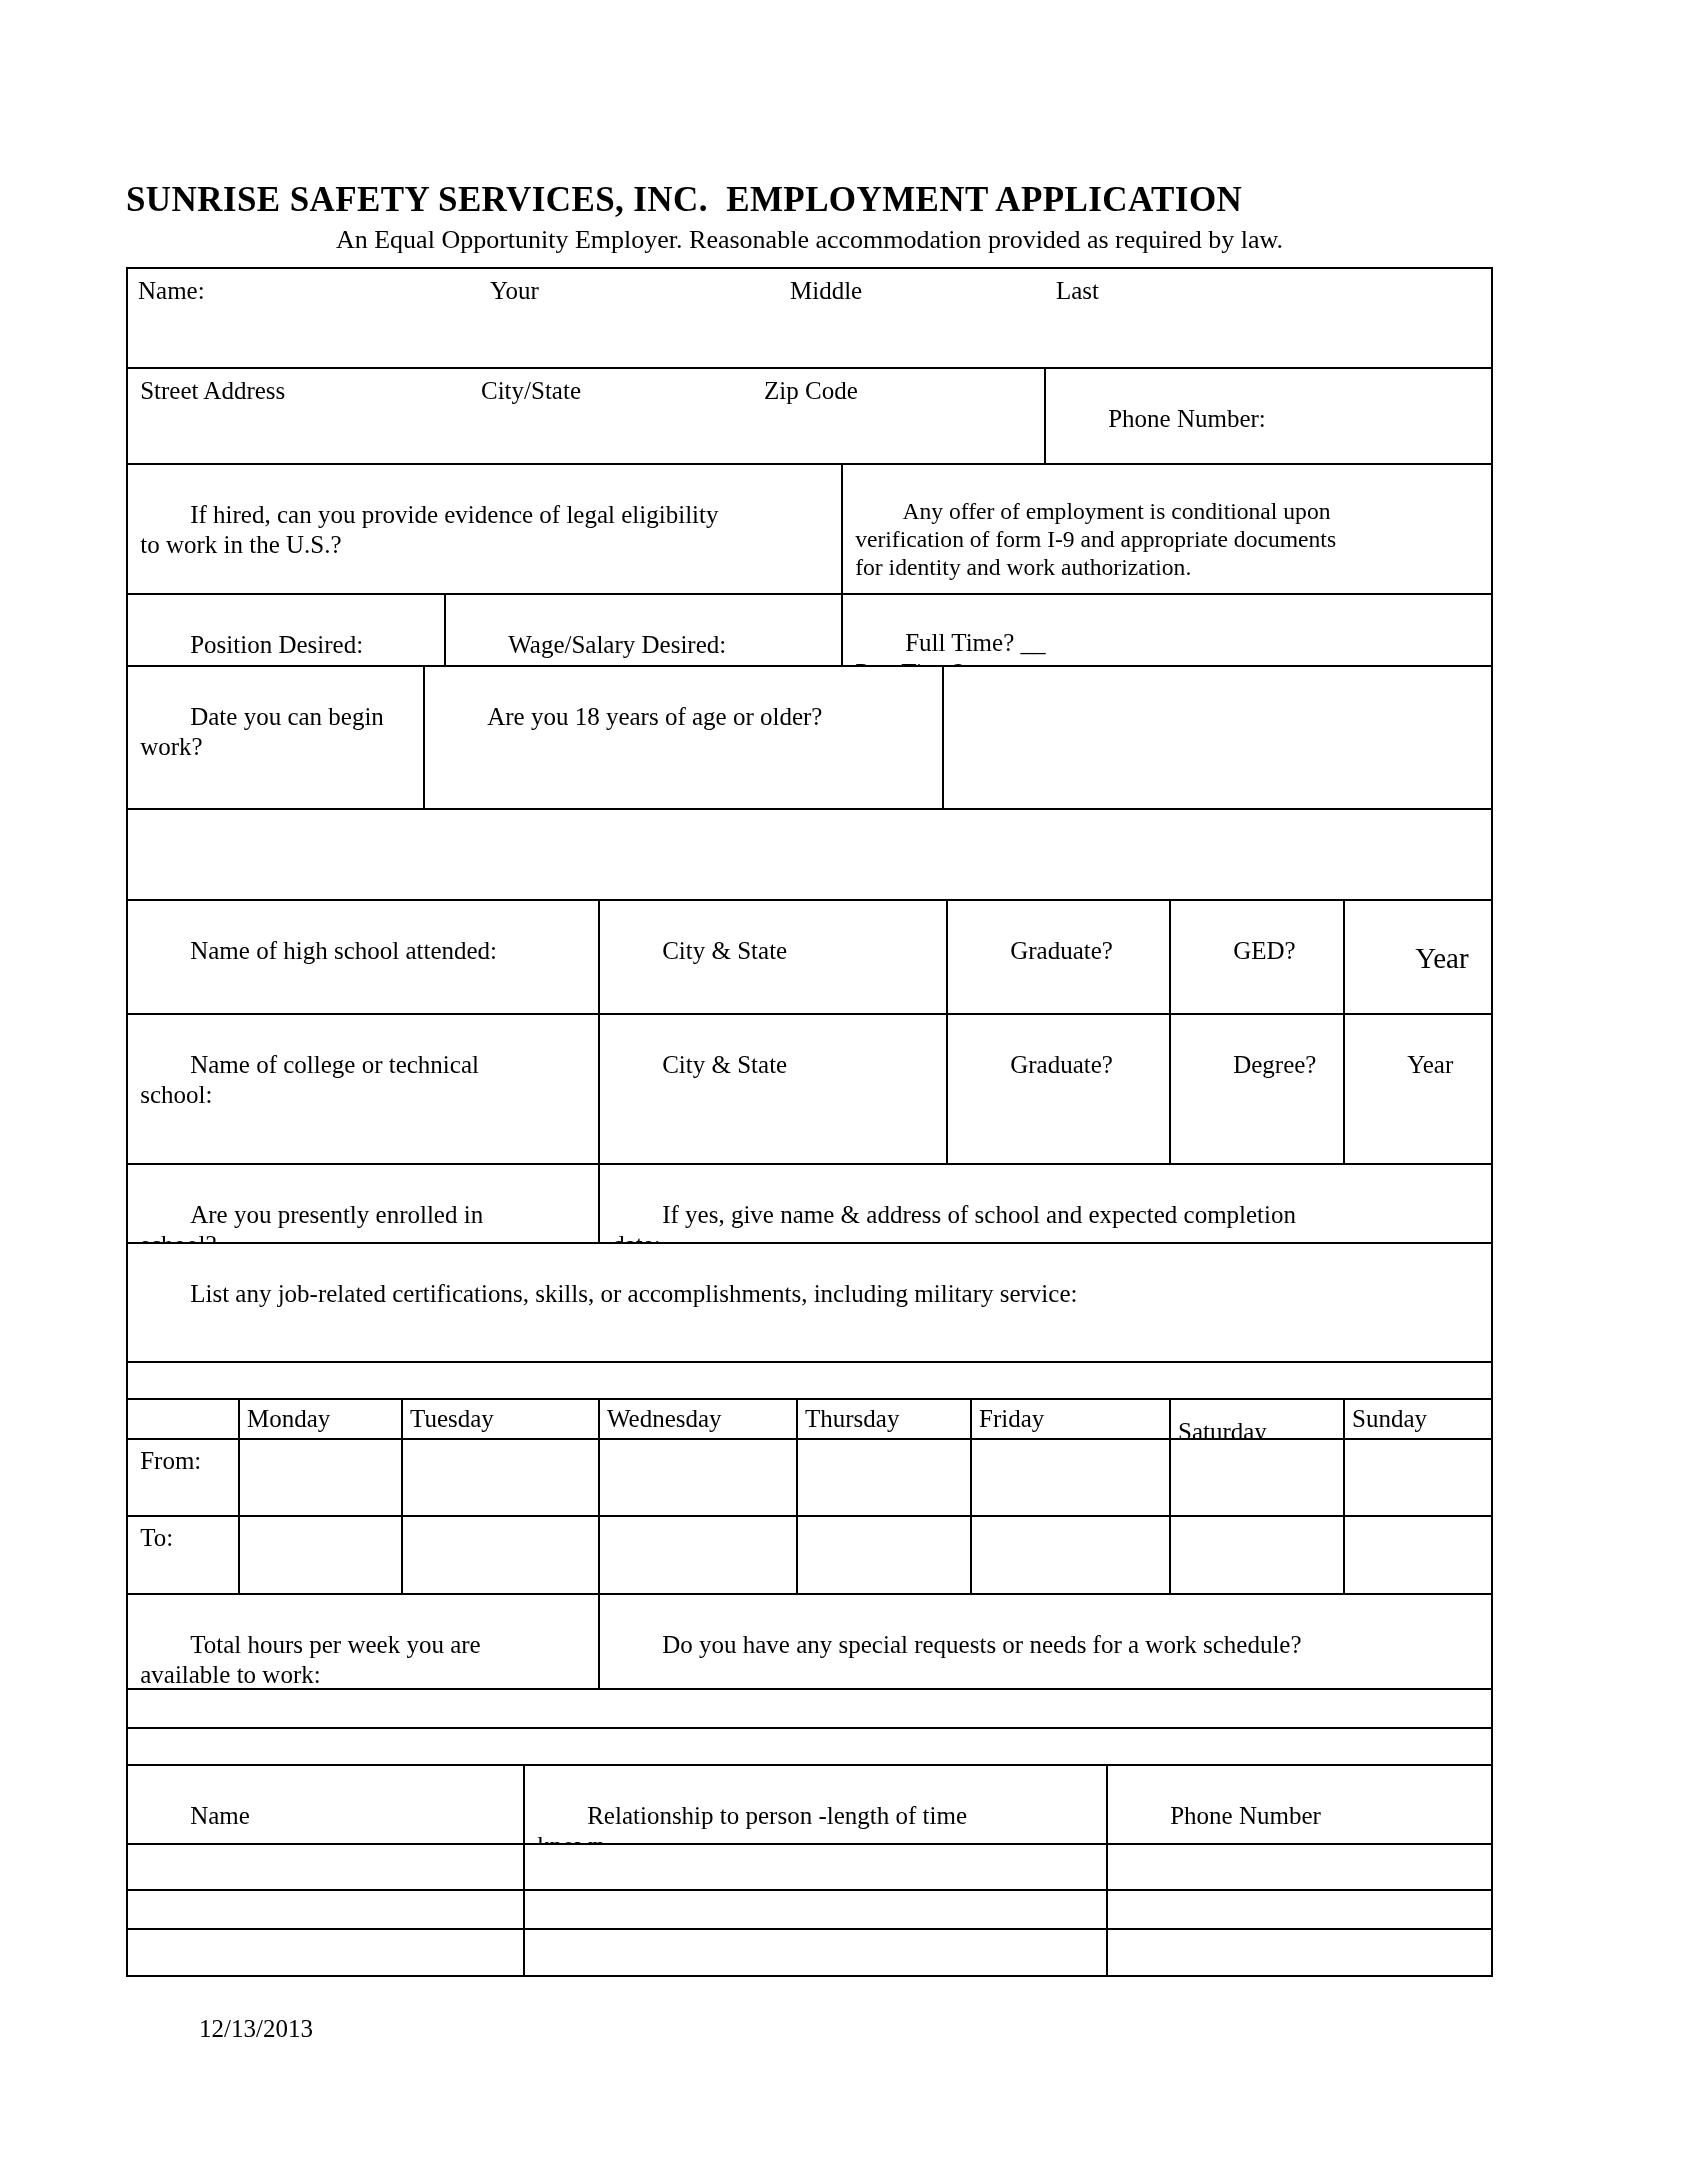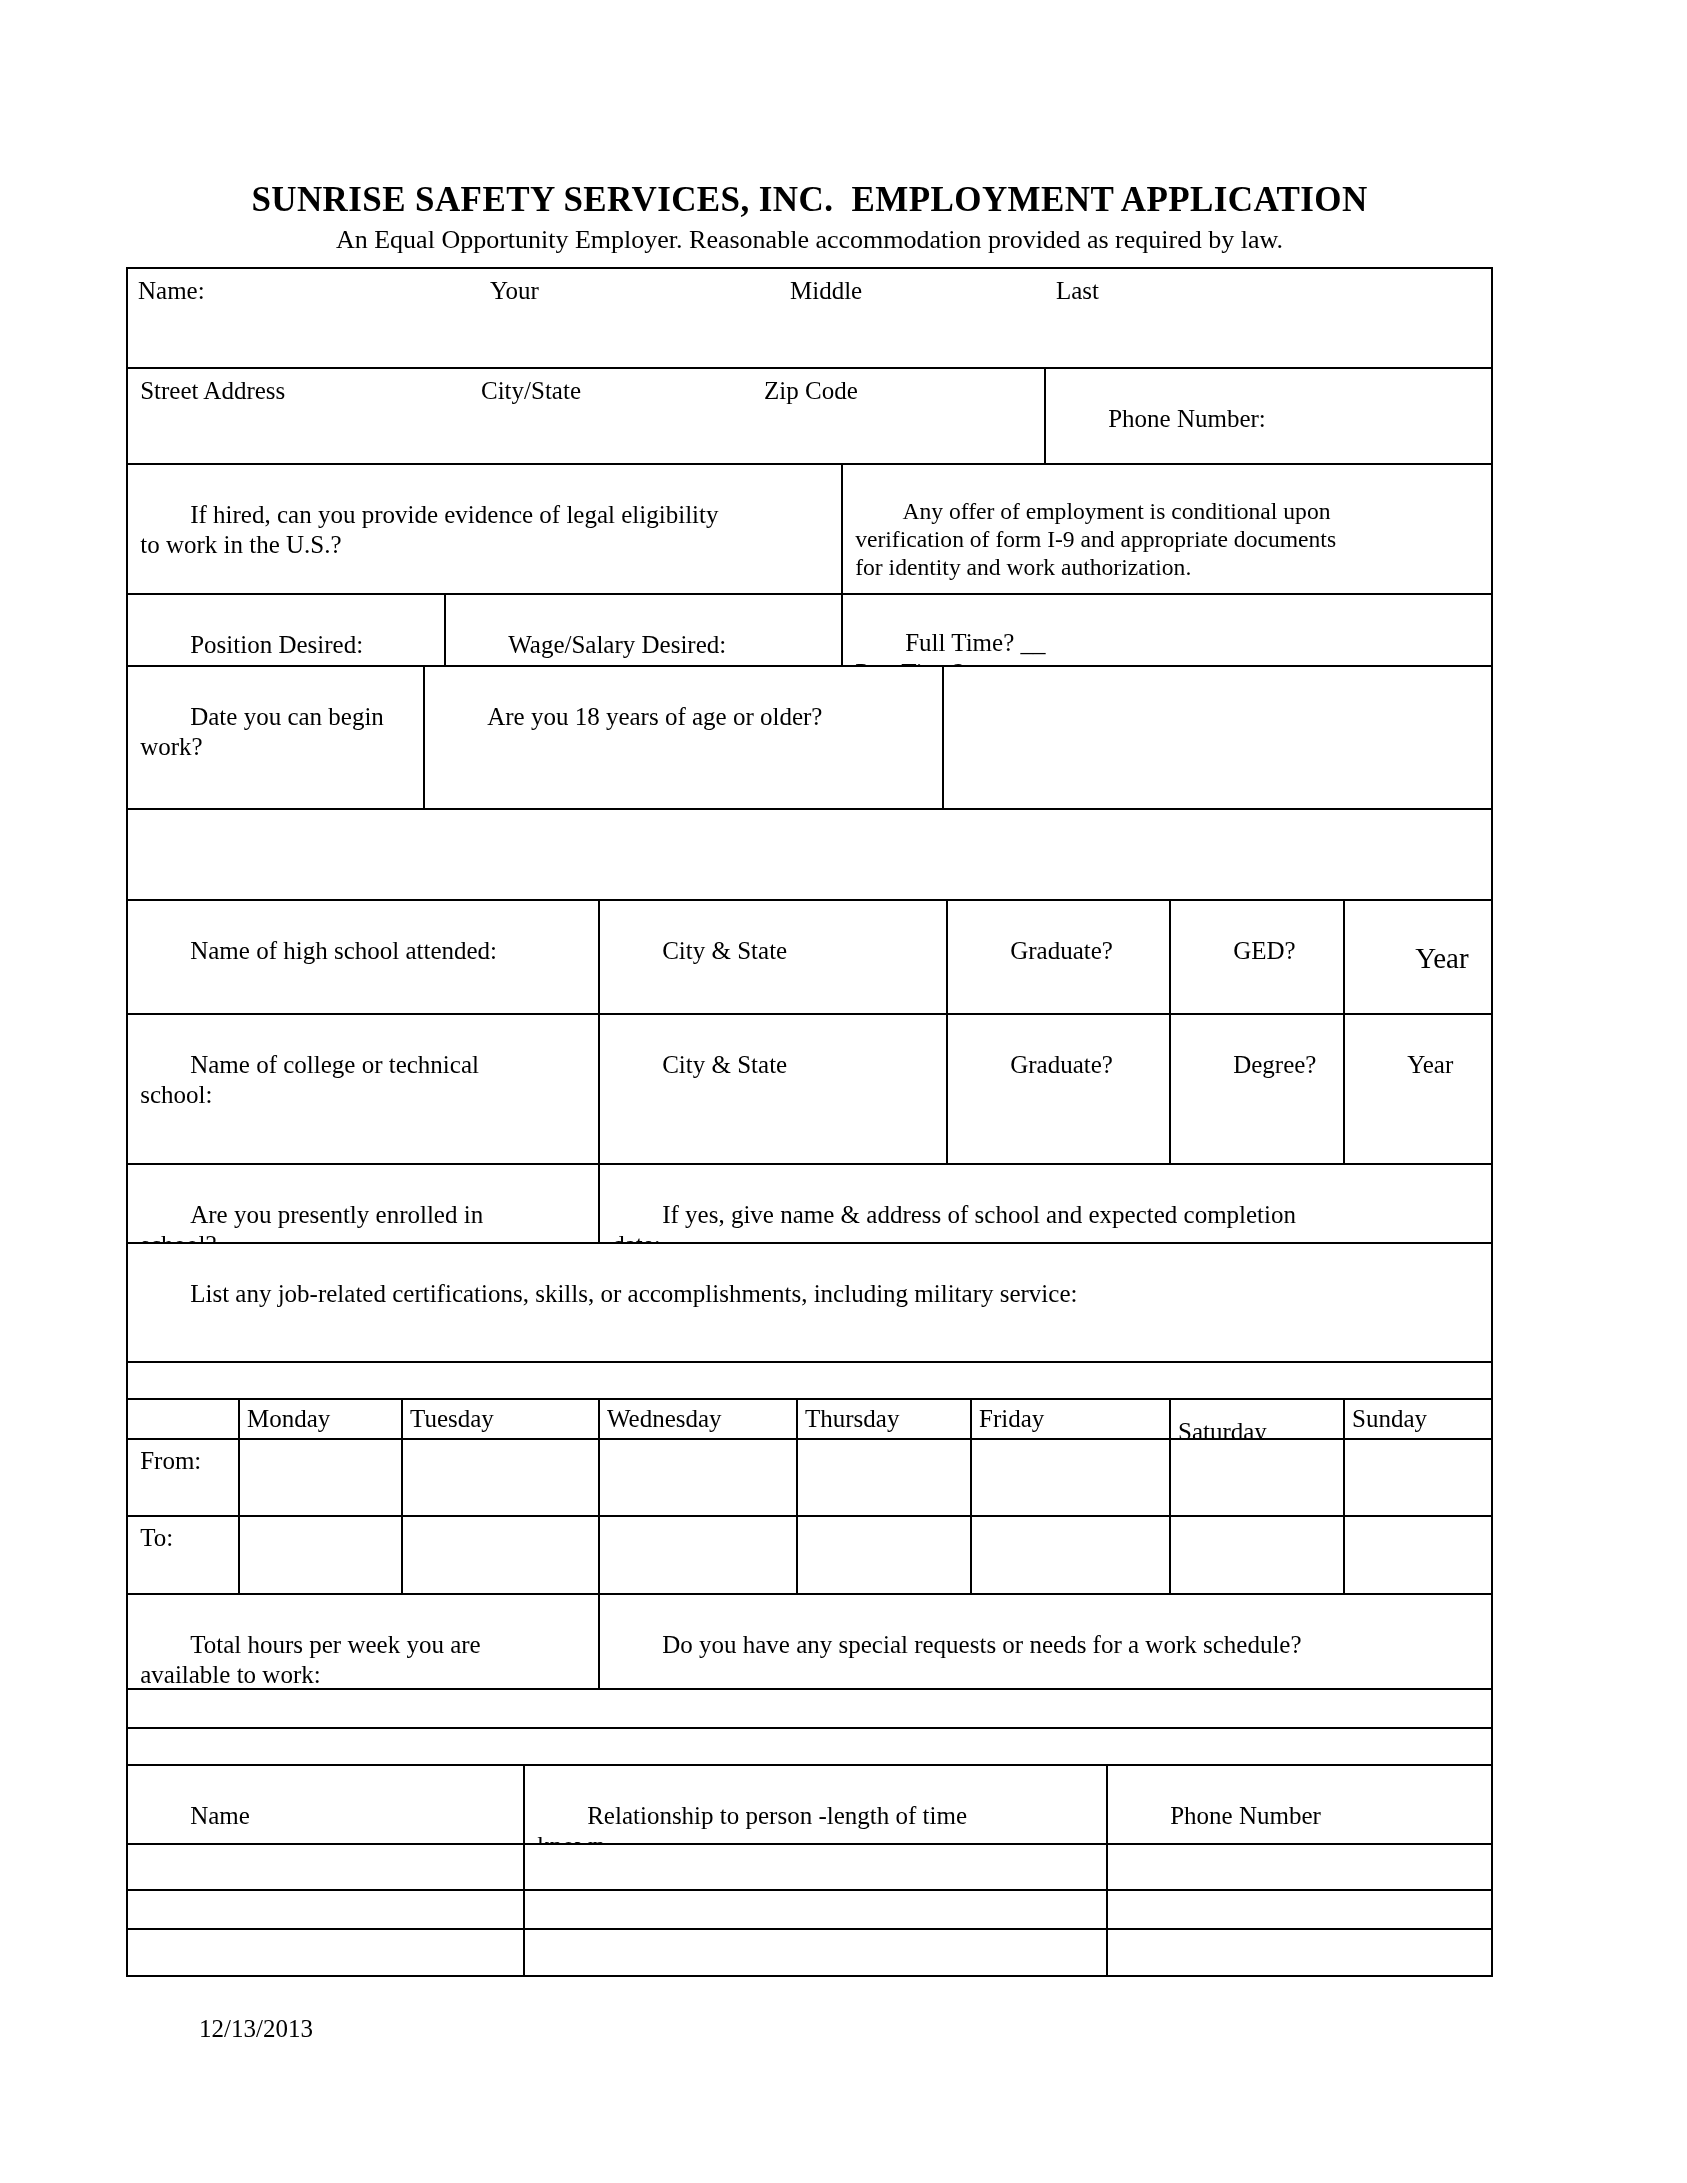--- a/index.html
+++ b/index.html
@@ -4,21 +4,21 @@
 <style>
   * { box-sizing: border-box; margin: 0; padding: 0; }
   html, body { background: #ffffff; }
   body {
     width: 1687px; height: 2184px;
     font-family: "Liberation Serif", serif;
     color: #000;
   }
   .page { position: relative; width: 1687px; height: 2184px; padding-top: 180px; overflow: hidden; }
   .head-wrap { margin-left: 126px; width: 1367px; }
-  .title { text-align: center; font-size: 35px; font-weight: bold; white-space: pre-wrap; letter-spacing: 0.4px; }
+  .title { text-align: left; font-size: 35px; font-weight: bold; white-space: pre-wrap; letter-spacing: 0.4px; }
   .subtitle { text-align: center; font-size: 26px; margin-top: 5.2px; }
   .form { margin: 12.2px 0 0 126px; width: 1367px; border: 2.6px solid #000; }
   .row { display: flex; border-bottom: 2.6px solid #000; }
   .row.last { border-bottom: none; }
   .cell {
     position: relative;
     border-right: 2.6px solid #000;
     padding: 5.2px 12.2px;
     font-size: 25px;
     line-height: 1.18;

